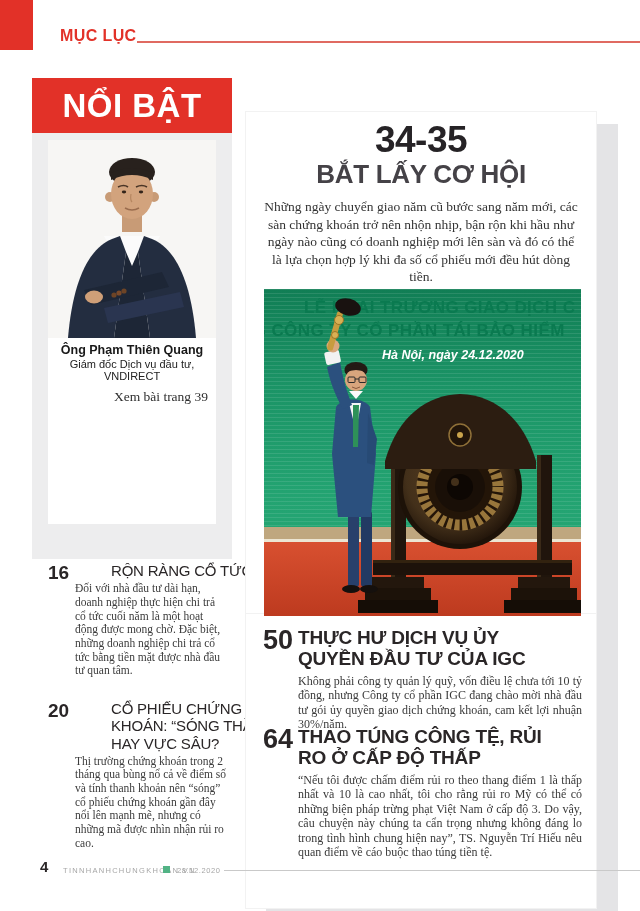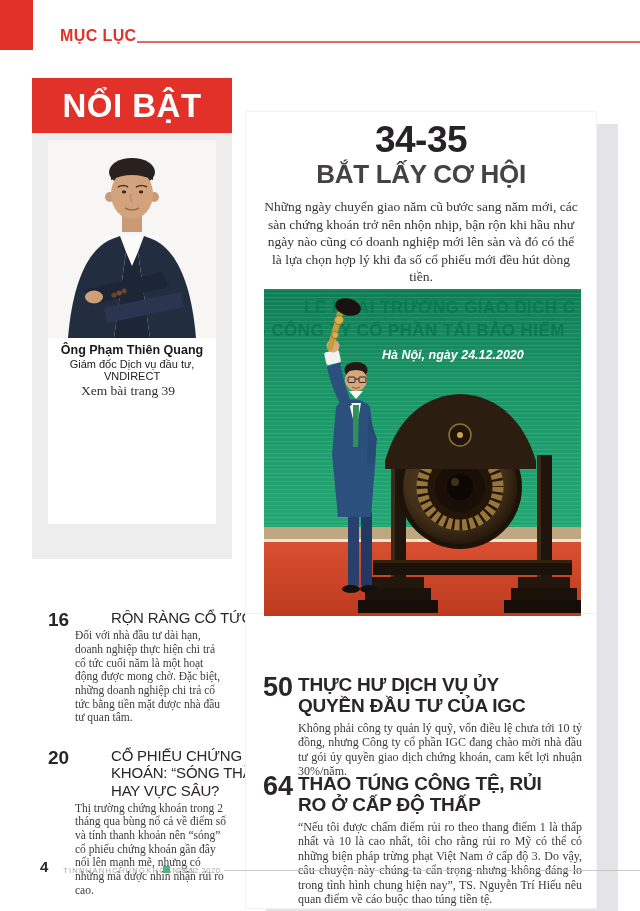--- a/index.html
+++ b/index.html
@@ -15,24 +15,24 @@
   .banner{position:absolute;left:32px;top:78px;width:200px;height:55px;background:#e23128;
           color:#fff;font-weight:bold;font-size:33px;letter-spacing:.5px;
           display:flex;align-items:center;justify-content:center;}
   .gray-box{position:absolute;left:32px;top:133px;width:200px;height:426px;background:#ededee;text-decoration:underline;}
   .white-box{position:absolute;left:16px;top:7px;width:168px;height:384px;background:#fff;}
   .portrait{display:block;width:168px;height:198px;}
   .person-name{margin-top:5px;text-align:center;font-size:12.5px;font-weight:bold;color:#191919;}
   .person-role{margin-top:1px;text-align:center;font-size:11px;color:#222;}
   .quote{margin:9px 7px 0 8px;font-family:"Liberation Serif","DejaVu Serif",serif;
          font-size:13px;line-height:1.17;text-align:justify;color:#2e2e2e;}
-  .see-more{margin:1px 8px 0 0;font-family:"Liberation Serif","DejaVu Serif",serif;
-            font-size:13.5px;text-align:center;color:#2e2e2e;}
-
-  .toc-item{position:absolute;display:flex;margin-top:47px;}
+  .see-more{margin:7px 8px 0 0;font-family:"Liberation Serif","DejaVu Serif",serif;
+            font-size:13.5px;text-align:right;color:#2e2e2e;}
+
+  .toc-item{position:absolute;display:flex;}
   .toc-num{font-weight:bold;color:#2a2627;}
   .toc-left .toc-num{width:27px;font-size:19px;line-height:1;padding-top:1px;}
   .toc-left .toc-title{font-size:15px;font-weight:normal;color:#2a2627;line-height:1.15;width:158px;letter-spacing:-.2px;padding-left:36px;}
   .toc-left .toc-body{margin-top:3px;width:152px;font-family:"Liberation Serif","DejaVu Serif",serif;
                       font-size:11.5px;line-height:1.19;color:#3b3b3b;}
   .item-16{left:48px;top:562px;}
   .item-20{left:48px;top:700px;}
 
   
   .card{position:absolute;left:245px;width:352px;background:#fff;border:1px solid #f2f2f2;

